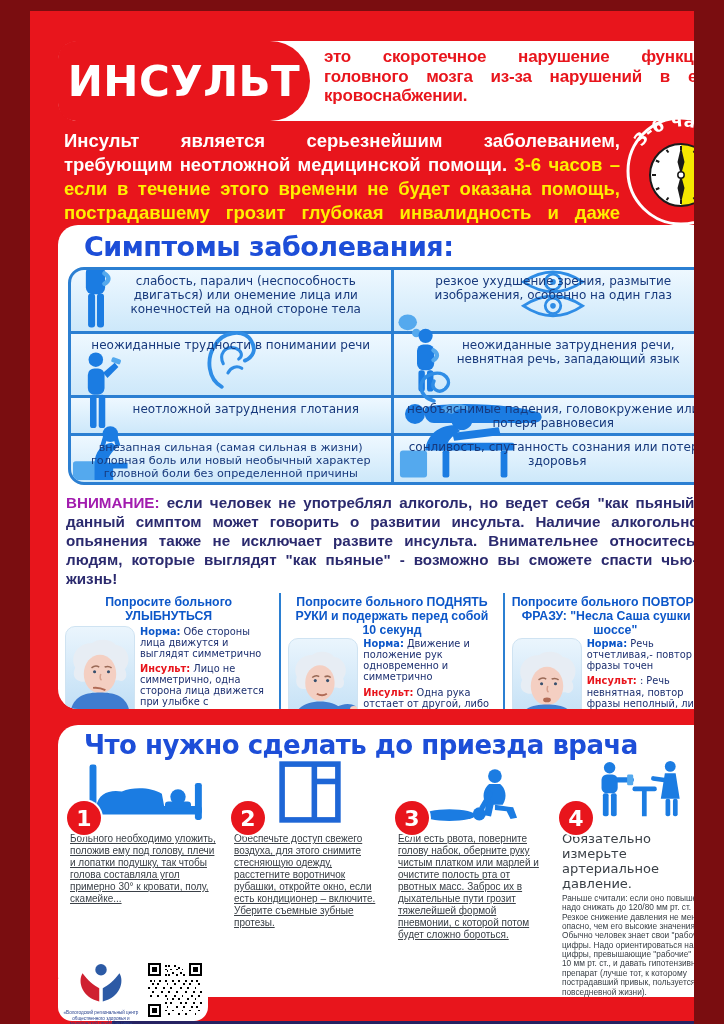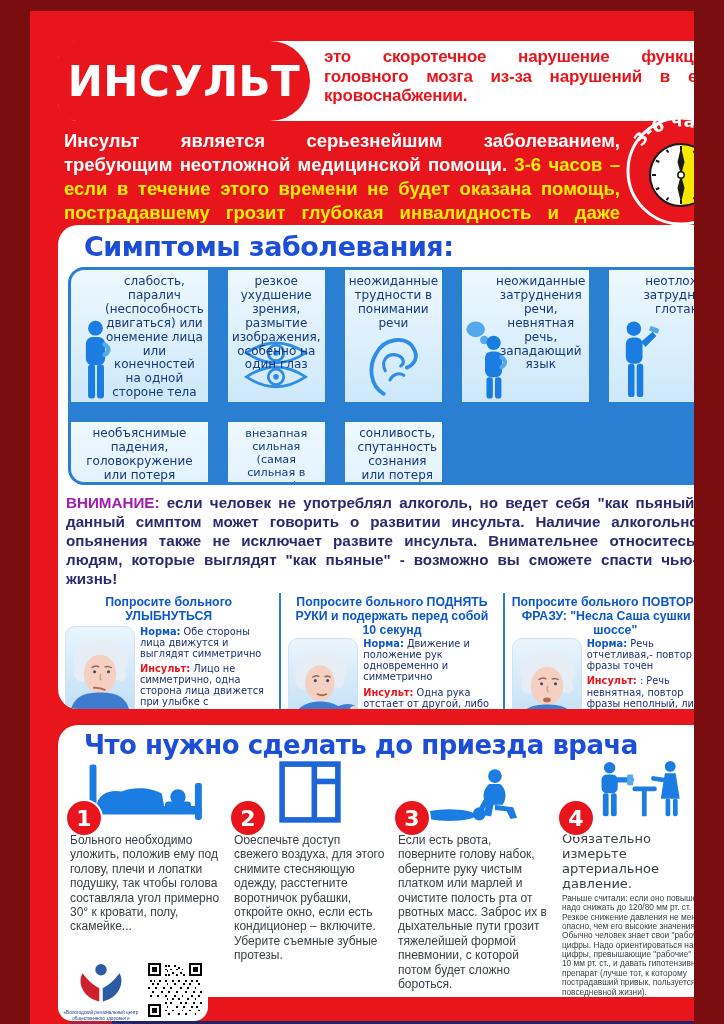--- a/index.html
+++ b/index.html
@@ -23,21 +23,21 @@
         color:#fff;font-weight:bold;font-size:18.5px;line-height:1.3;text-align:justify;}
   .band .yl{color:#ffef00;}
   .clock{position:absolute;left:592px;top:102px;width:118px;height:112px;}
 
   
   .main-panel{position:absolute;left:28px;top:214px;width:668px;height:484px;background:#fff;
               border-radius:20px;overflow:hidden;}
   .red-h{margin:6px 0 5px 26px;color:#1d4ed8;font-family:"DejaVu Sans",sans-serif;
          font-weight:bold;font-size:27px;letter-spacing:-.5px;}
   .grid{margin:0 10px;height:218px;border:3px solid #2b7fd2;border-radius:16px;background:#2b7fd2;
-        display:grid;grid-template-columns:repeat(5,1fr);grid-template-rows:1fr 1fr;gap:20px;overflow:hidden;}
+        display:grid;grid-template-columns:repeat(2,1fr);grid-template-rows:1fr 1fr;gap:3px;overflow:hidden;}
   .cell{position:relative;background:linear-gradient(180deg,#eef8ff 0%,#cde8fa 100%);
         font-family:"DejaVu Sans",sans-serif;font-size:12px;line-height:1.16;color:#17397c;
         text-align:center;padding:5px 4px 2px;}
   .cell .t{position:relative;z-index:2;}
   .cell svg{position:absolute;z-index:1;}
   .c1 .t,.c3 .t,.c5 .t{padding-left:30px;}
   .c1 svg,.c3 svg,.c5 svg{left:3px;bottom:2px;height:80px;}
   .c2 svg{left:50%;transform:translateX(-50%);bottom:4px;height:62px;}
   .c4 svg{left:50%;transform:translateX(-50%);bottom:2px;height:74px;}
   .c6 svg{left:4px;bottom:4px;width:150px;}
@@ -69,21 +69,21 @@
   
   .bottom-panel{position:absolute;left:28px;top:714px;width:668px;height:272px;background:#fff;
                 border-radius:20px;}
   .red-h.act{margin:5px 0 0 26px;font-size:26px;}
   .steps{display:flex;gap:12px;padding:0 12px;margin-top:1px;}
   .step{flex:1;position:relative;}
   .icon-zone{height:64px;display:flex;align-items:flex-end;justify-content:center;padding-bottom:2px;}
   .num{position:absolute;left:-3px;top:40px;width:34px;height:34px;border-radius:50%;background:#e8151c;
        color:#fff;font-family:"DejaVu Sans",sans-serif;font-weight:bold;font-size:22px;
        display:flex;align-items:center;justify-content:center;z-index:3;box-shadow:0 0 0 2px #fff;}
-  .step-t{margin-top:8px;font-size:12px;line-height:1.2;color:#3a4047;}
+  .step-t{margin-top:8px;font-size:10px;line-height:1.2;color:#3a4047;text-decoration:underline;}
   .step-title{margin-top:7px;font-size:13px;font-weight:normal;line-height:1.15;color:#3a4047;
               font-family:"DejaVu Sans",sans-serif;}
   .step-ts{margin-top:2px;font-size:8.3px;line-height:1.13;color:#3a4047;}
 
   .footer-tab{position:absolute;left:28px;top:968px;width:150px;height:42px;background:#fff;
               border-radius:0 0 14px 14px;}
   .logo{position:absolute;left:32px;top:950px;width:78px;text-align:center;z-index:4;}
   .logo-cap{font-size:4.6px;line-height:1.25;color:#27408e;margin-top:1px;}
   .qr{position:absolute;left:118px;top:952px;width:54px;height:54px;z-index:4;background:#fff;}
   .navy-bar{position:absolute;left:82px;right:0;top:1010px;height:14px;background:#262262;}

